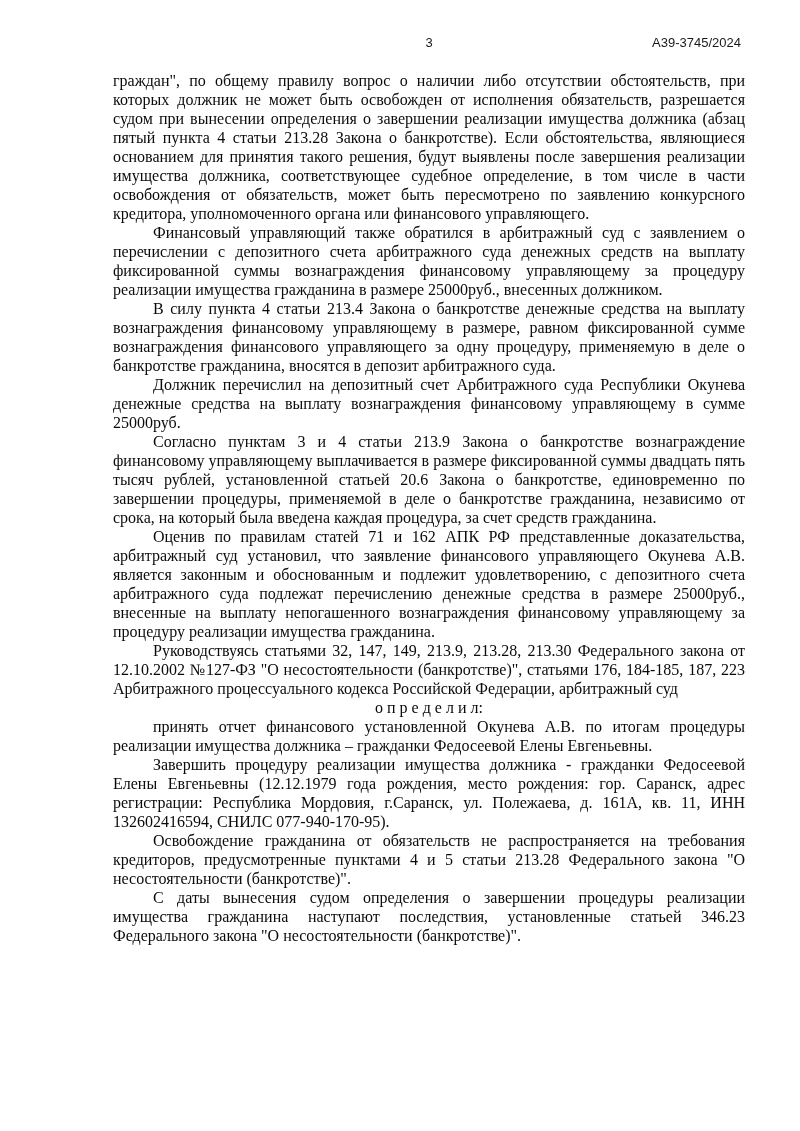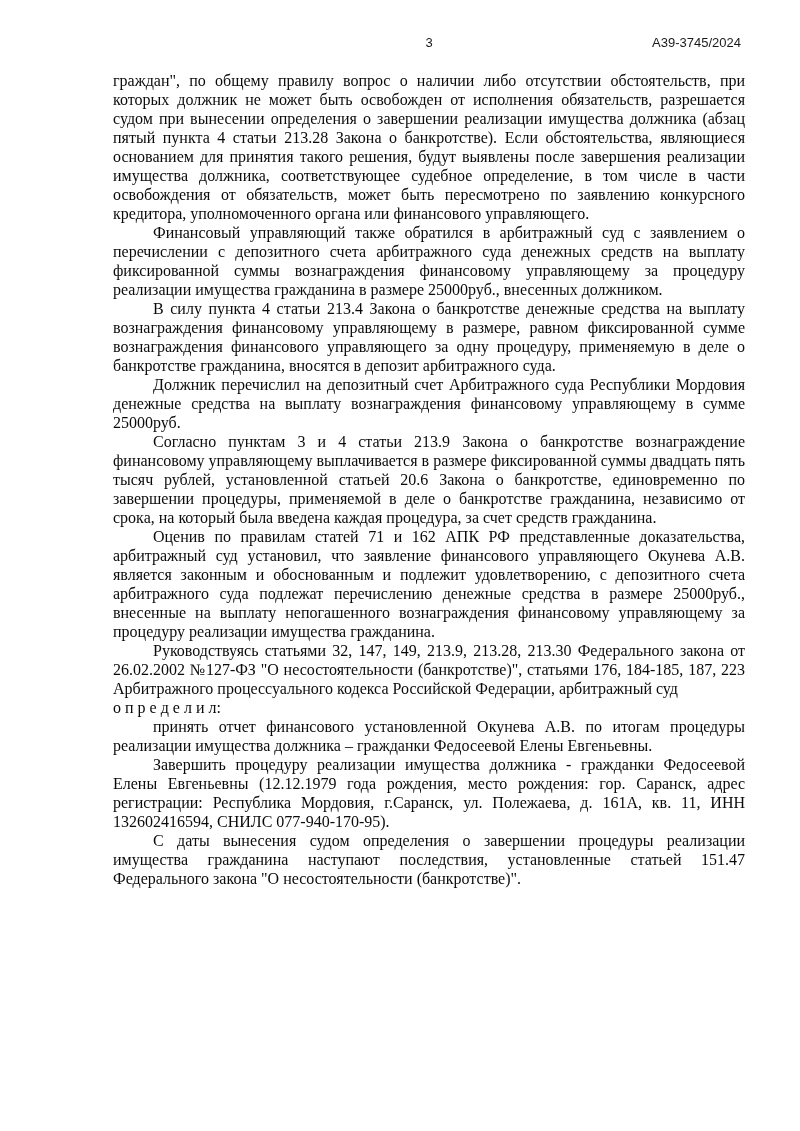--- a/index.html
+++ b/index.html
@@ -52,39 +52,41 @@
   .content p {
     margin: 0;
     padding: 0;
     text-indent: 40px;
   }
   .content p.noindent {
     text-indent: 0;
   }
   .content p.center {
     text-indent: 0;
+    text-align: center;
   }
 </style>
 </head>
 <body>
 
 <div class="page">
 
   <div class="page-header">
     <span class="page-num">3</span>
     <span class="case-num">А39-3745/2024</span>
   </div>
 
   <div class="content">
     <p class="noindent">граждан", по общему правилу вопрос о наличии либо отсутствии обстоятельств, при которых должник не может быть освобожден от исполнения обязательств, разрешается судом при вынесении определения о завершении реализации имущества должника (абзац пятый пункта 4 статьи 213.28 Закона о банкротстве).  Если обстоятельства, являющиеся основанием для принятия такого решения, будут выявлены после завершения реализации имущества должника, соответствующее судебное определение, в том числе в части освобождения от обязательств, может быть пересмотрено по заявлению конкурсного кредитора, уполномоченного органа или финансового управляющего.</p>
     <p>Финансовый управляющий также обратился в арбитражный суд с заявлением о перечислении с депозитного счета арбитражного суда денежных средств на выплату фиксированной суммы вознаграждения финансовому управляющему за процедуру реализации имущества гражданина в размере 25000руб., внесенных должником.</p>
     <p>В силу пункта 4 статьи 213.4 Закона о банкротстве денежные средства на выплату вознаграждения финансовому управляющему в размере, равном фиксированной сумме вознаграждения финансового управляющего за одну процедуру, применяемую в деле о банкротстве гражданина, вносятся в депозит арбитражного суда.</p>
-    <p>Должник перечислил на депозитный счет Арбитражного суда Республики Мордовия денежные средства на выплату вознаграждения финансовому управляющему в сумме 25000руб.</p>
+    <p>Должник перечислил на депозитный счет Арбитражного суда Республики Окунева денежные средства на выплату вознаграждения финансовому управляющему в сумме 25000руб.</p>
     <p>Согласно пунктам 3 и 4 статьи 213.9 Закона о банкротстве вознаграждение финансовому управляющему выплачивается в размере фиксированной суммы двадцать пять тысяч рублей, установленной статьей 20.6 Закона о банкротстве, единовременно по завершении процедуры, применяемой в деле о банкротстве гражданина, независимо от срока, на который была введена каждая процедура, за счет средств гражданина.</p>
     <p>Оценив по правилам статей 71 и 162 АПК РФ представленные доказательства, арбитражный суд установил, что заявление финансового управляющего Окунева А.В. является законным и обоснованным и подлежит удовлетворению, с депозитного счета арбитражного суда подлежат перечислению денежные средства в размере 25000руб., внесенные на выплату непогашенного вознаграждения финансовому управляющему за процедуру реализации имущества гражданина.</p>
-    <p>Руководствуясь статьями 32, 147, 149, 213.9, 213.28, 213.30  Федерального закона от 26.02.2002 №127-ФЗ "О несостоятельности (банкротстве)", статьями 176, 184-185, 187, 223 Арбитражного процессуального кодекса Российской Федерации, арбитражный суд</p>
+    <p>Руководствуясь статьями 32, 147, 149, 213.9, 213.28, 213.30  Федерального закона от 12.10.2002 №127-ФЗ "О несостоятельности (банкротстве)", статьями 176, 184-185, 187, 223 Арбитражного процессуального кодекса Российской Федерации, арбитражный суд</p>
     <p class="center">о п р е д е л и л:</p>
     <p>принять отчет финансового установленной Окунева А.В. по итогам процедуры реализации имущества должника – гражданки Федосеевой Елены Евгеньевны.</p>
     <p>Завершить процедуру реализации имущества должника - гражданки Федосеевой Елены Евгеньевны (12.12.1979 года рождения, место рождения: гор. Саранск, адрес регистрации: Республика Мордовия, г.Саранск, ул. Полежаева, д. 161А, кв. 11, ИНН 132602416594, СНИЛС 077-940-170-95).</p>
-    <p>С даты вынесения судом определения о завершении процедуры реализации имущества гражданина наступают последствия, установленные статьей 151.47 Федерального закона "О несостоятельности (банкротстве)".</p>
+    <p>Освобождение гражданина от обязательств не распространяется на требования кредиторов, предусмотренные пунктами 4 и 5 статьи 213.28 Федерального закона "О несостоятельности (банкротстве)".</p>
+    <p>С даты вынесения судом определения о завершении процедуры реализации имущества гражданина наступают последствия, установленные статьей 346.23 Федерального закона "О несостоятельности (банкротстве)".</p>
   </div>
 
 </div>
 
 </body></html>

